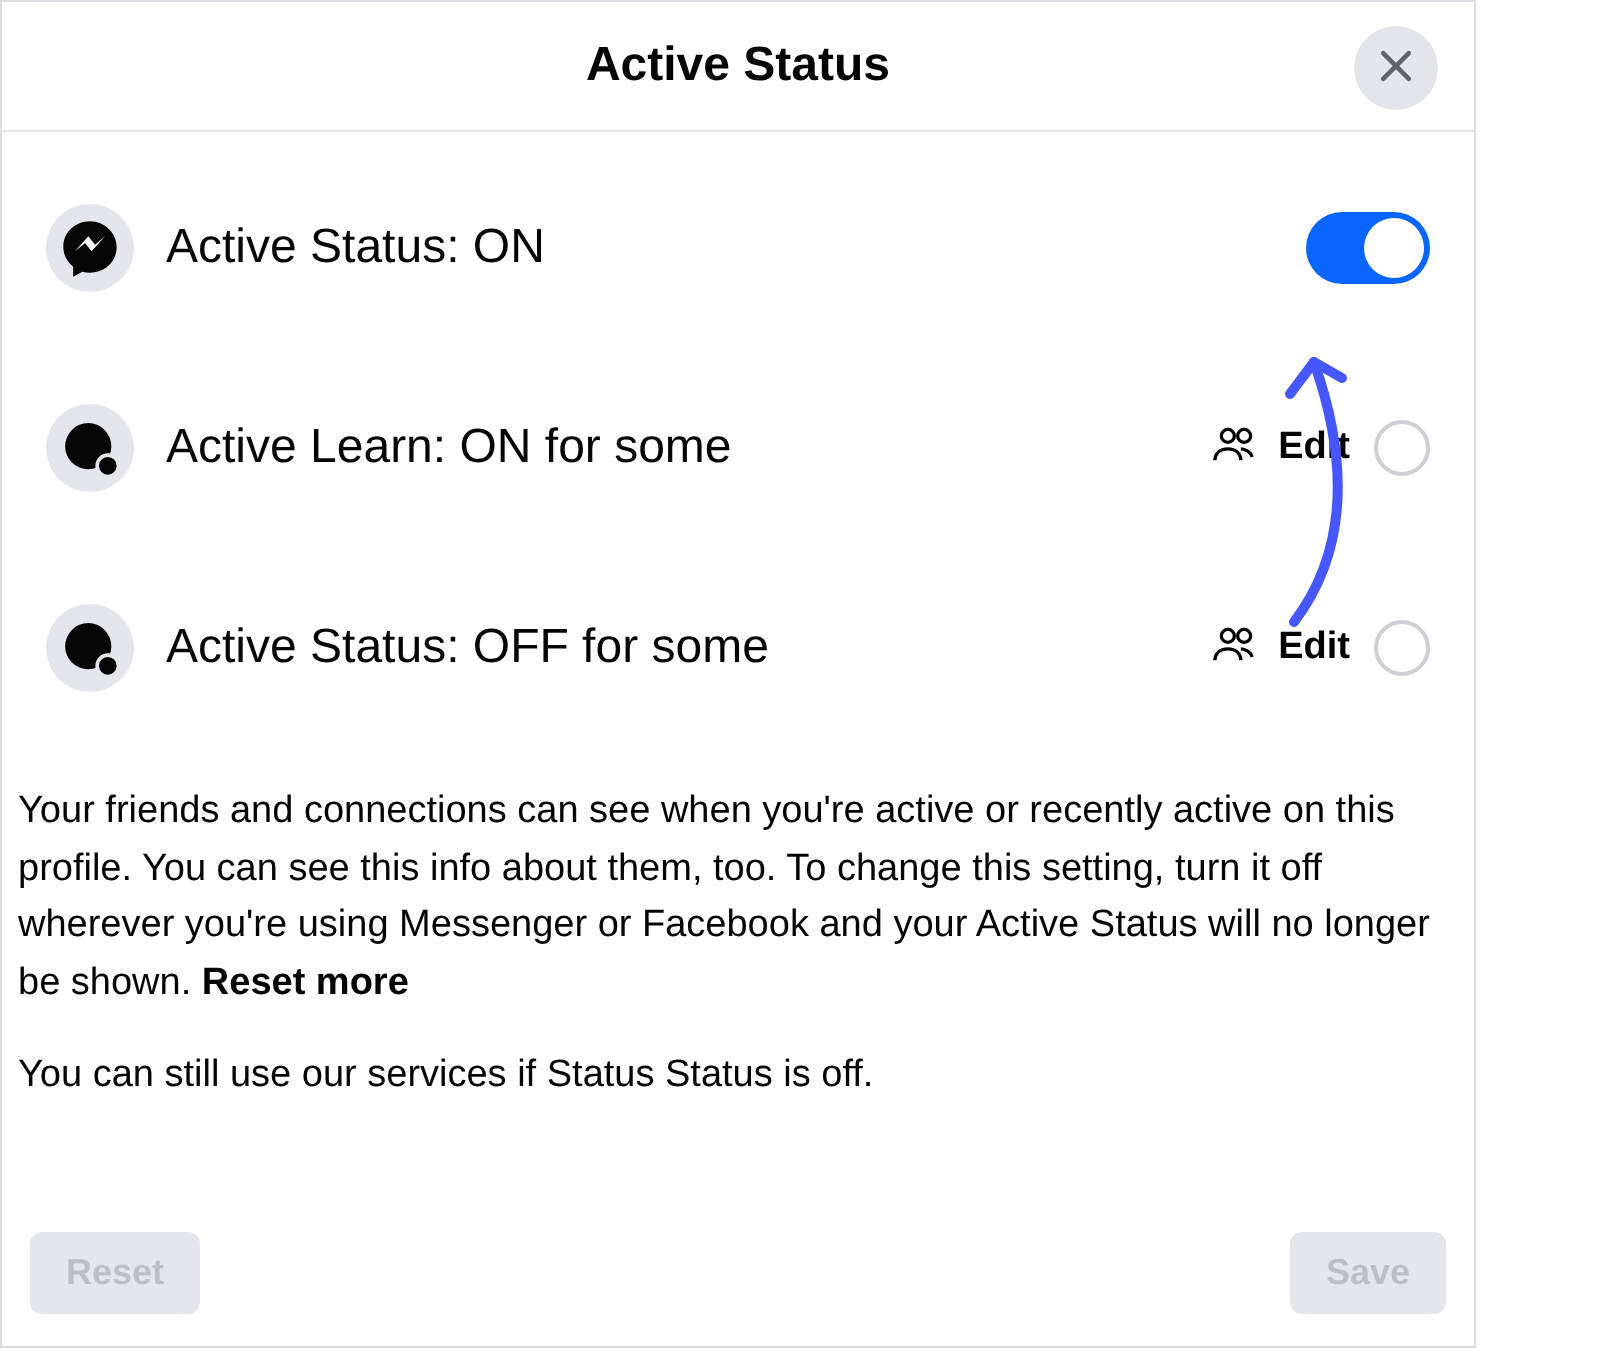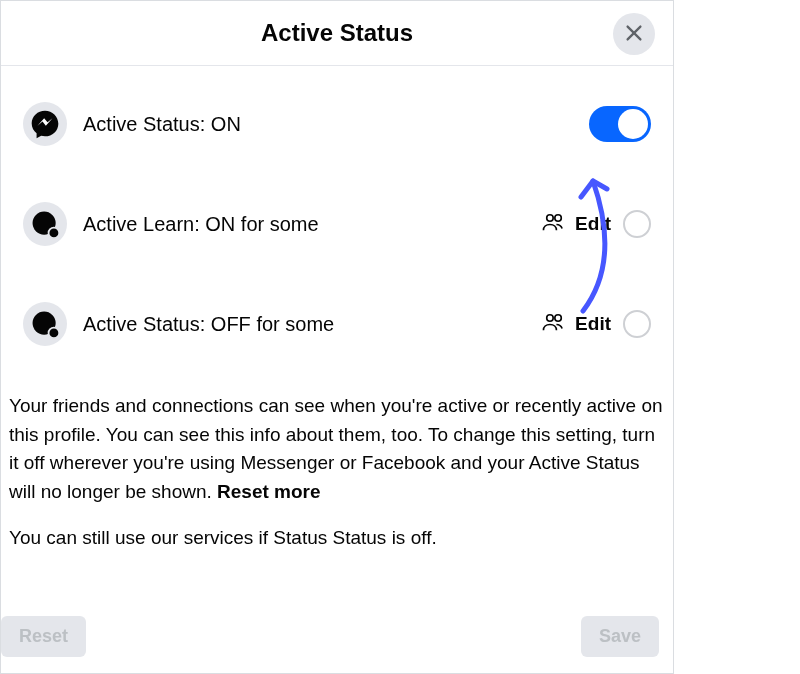--- a/index.html
+++ b/index.html
@@ -8,21 +8,21 @@
       padding: 0;
     }
     body {
       font-family: Helvetica, Arial, sans-serif;
       background: #fff;
       width: 800px;
       height: 674px;
       overflow: hidden;
     }
     .modal {
-      width: 674px;
+      width: 738px;
       height: 674px;
       border: 1px solid #dadde1;
       display: flex;
       flex-direction: column;
       position: relative;
     }
     .header {
       display: flex;
       align-items: center;
       justify-content: center;
@@ -66,21 +66,21 @@
       width: 44px;
       height: 44px;
       border-radius: 50%;
       background: #e4e6eb;
       display: flex;
       align-items: center;
       justify-content: center;
       flex-shrink: 0;
     }
     .option-label {
-      font-size: 20px;
+      font-size: 24px;
       color: #050505;
       flex: 1;
       font-weight: 500;
     }
     .option-actions {
       display: flex;
       align-items: center;
       gap: 12px;
     }
     .edit-group {
@@ -129,21 +129,21 @@
     .description p {
       margin-bottom: 18px;
     }
     .learn-more {
       font-weight: 700;
       cursor: pointer;
     }
     .footer {
       display: flex;
       align-items: center;
-      padding: 12px 14px 16px 0;
+      padding: 12px 14px 16px 14px;
       gap: 10px;
     }
     .btn {
       border: none;
       border-radius: 6px;
       font-size: 18px;
       font-weight: 600;
       padding: 10px 18px;
       cursor: pointer;
     }

